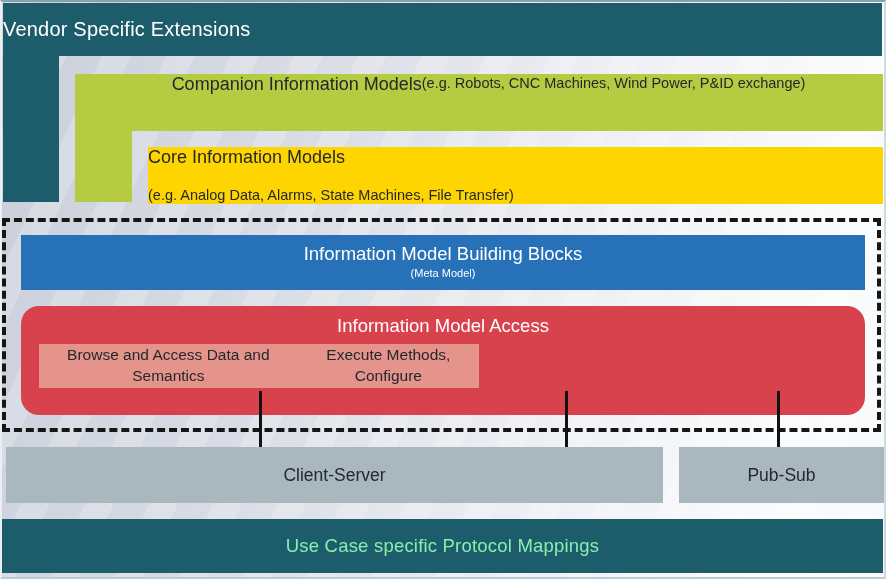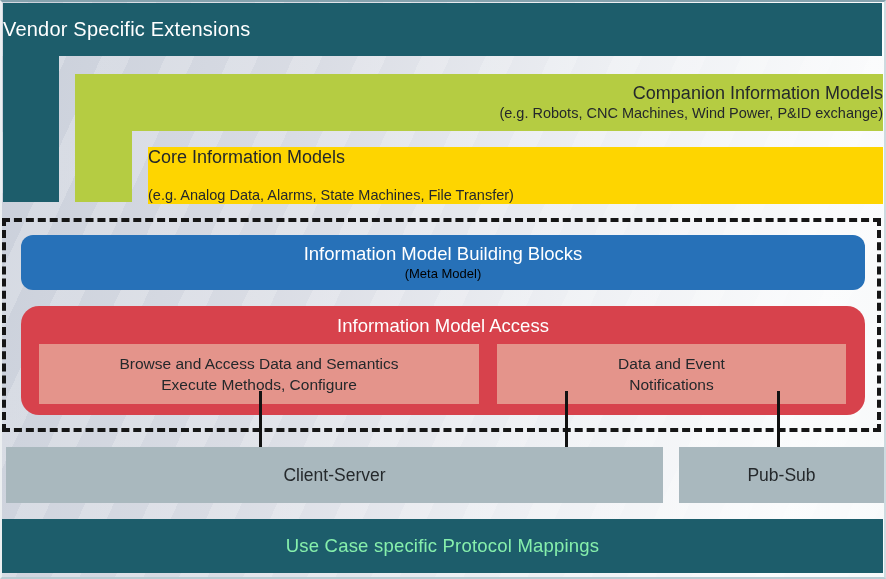--- a/index.html
+++ b/index.html
@@ -18,58 +18,58 @@
     position:absolute; inset:0; z-index:40; pointer-events:none;
     border-top:2px solid #85a2ad; border-bottom:2px solid #b9ccd3;
     border-left:2px solid #eceff1; border-right:2px solid #cddbe0;
   }
   .abs { position:absolute; box-sizing:border-box; }
 
   
   .teal   { background:#1d5d6b; }
   .green  { background:#b5cc42; }
   .yellow { background:#fed500; }
-  .blue   { background:#2771b8;border-radius:12px; }
+  .blue   { background:#2771b8; }
   .red    { background:#d7424c; }
   .salmon { background:#e4948b; }
   .gray   { background:#a9b8be; }
 
   
   .teal-band   { left:3px; top:3px;  width:879px; height:53px; z-index:2;
                  display:flex; align-items:center; }
   .teal-col    { left:3px; top:3px;  width:56px;  height:199px; z-index:1; }
   .vendor-title{ color:#ffffff; font-size:20px; letter-spacing:0.2px; }
 
   
   .green-band  { left:75px; top:74px; width:808px; height:57px; z-index:2;
-                 display:flex; flex-direction:column; justify-content:center; padding-left:19px;align-items:flex-end; }
+                 display:flex; flex-direction:row; justify-content:center; padding-left:19px; }
   .green-col   { left:75px; top:74px; width:57px;  height:128px; z-index:1; }
 
   
   .yellow-band { left:148px; top:147px; width:735px; height:57px; z-index:2;
                  display:flex; flex-direction:column; justify-content:space-between; padding-left:0; }
 
   .band-title    { color:#24282b; font-size:18px; line-height:21px; }
   .band-subtitle { color:#24282b; font-size:14.5px; line-height:18px; }
 
   
   .dashed-box { left:2px; top:218px; width:879px; height:214px;
                 border:4px dashed #161616; z-index:3; }
 
   
   .blue-bar { left:21px; top:235px; width:844px; height:55px; z-index:4;
               display:flex; flex-direction:column; justify-content:center; text-align:center; }
   .blue-title { color:#ffffff; font-size:18.5px; line-height:22px; }
-  .blue-sub   { color:#000000; font-size:13px; line-height:17px; }
+  .blue-sub   { color:#ffffff; font-size:11px; line-height:17px; }
 
   
   .red-bar { left:21px; top:306px; width:844px; height:109px; z-index:4;border-radius:18px; }
   .red-title { color:#ffffff; font-size:18.5px; line-height:22px; text-align:center; margin-top:9px; }
-  .sub-box { position:absolute; box-sizing:border-box; height:60px; top:38px;
-             display:flex; flex-direction:column; justify-content:center; text-align:center; }
+  .sub-box { position:absolute; box-sizing:border-box; height:44px; top:38px;
+             display:flex; flex-direction:row; justify-content:center; text-align:center; }
   .sub-box .ln { color:#24282b; font-size:15.5px; line-height:21px; }
   .sub-left  { left:18px;  width:440px; }
   .sub-right { left:476px; width:349px; }
 
   
   .conn { position:absolute; width:3px; height:56px; top:391px; background:#121212; z-index:6; }
   .conn-1 { left:259px; }
   .conn-2 { left:565px; }
   .conn-3 { left:777px; }
 
@@ -112,24 +112,20 @@
     <span class="blue-title">Information Model Building Blocks</span>
     <span class="blue-sub">(Meta Model)</span>
   </div>
 
   <div class="abs red red-bar">
     <div class="red-title">Information Model Access</div>
     <div class="salmon sub-box sub-left">
       <span class="ln">Browse and Access Data and Semantics</span>
       <span class="ln">Execute Methods, Configure</span>
     </div>
-    <div class="salmon sub-box sub-right">
-      <span class="ln">Data and Event</span>
-      <span class="ln">Notifications</span>
-    </div>
   </div>
 
   <div class="conn conn-1"></div>
   <div class="conn conn-2"></div>
   <div class="conn conn-3"></div>
 
   <div class="abs gray transport cs-box">
     <span class="transport-label">Client-Server</span>
   </div>
   <div class="abs gray transport ps-box">

